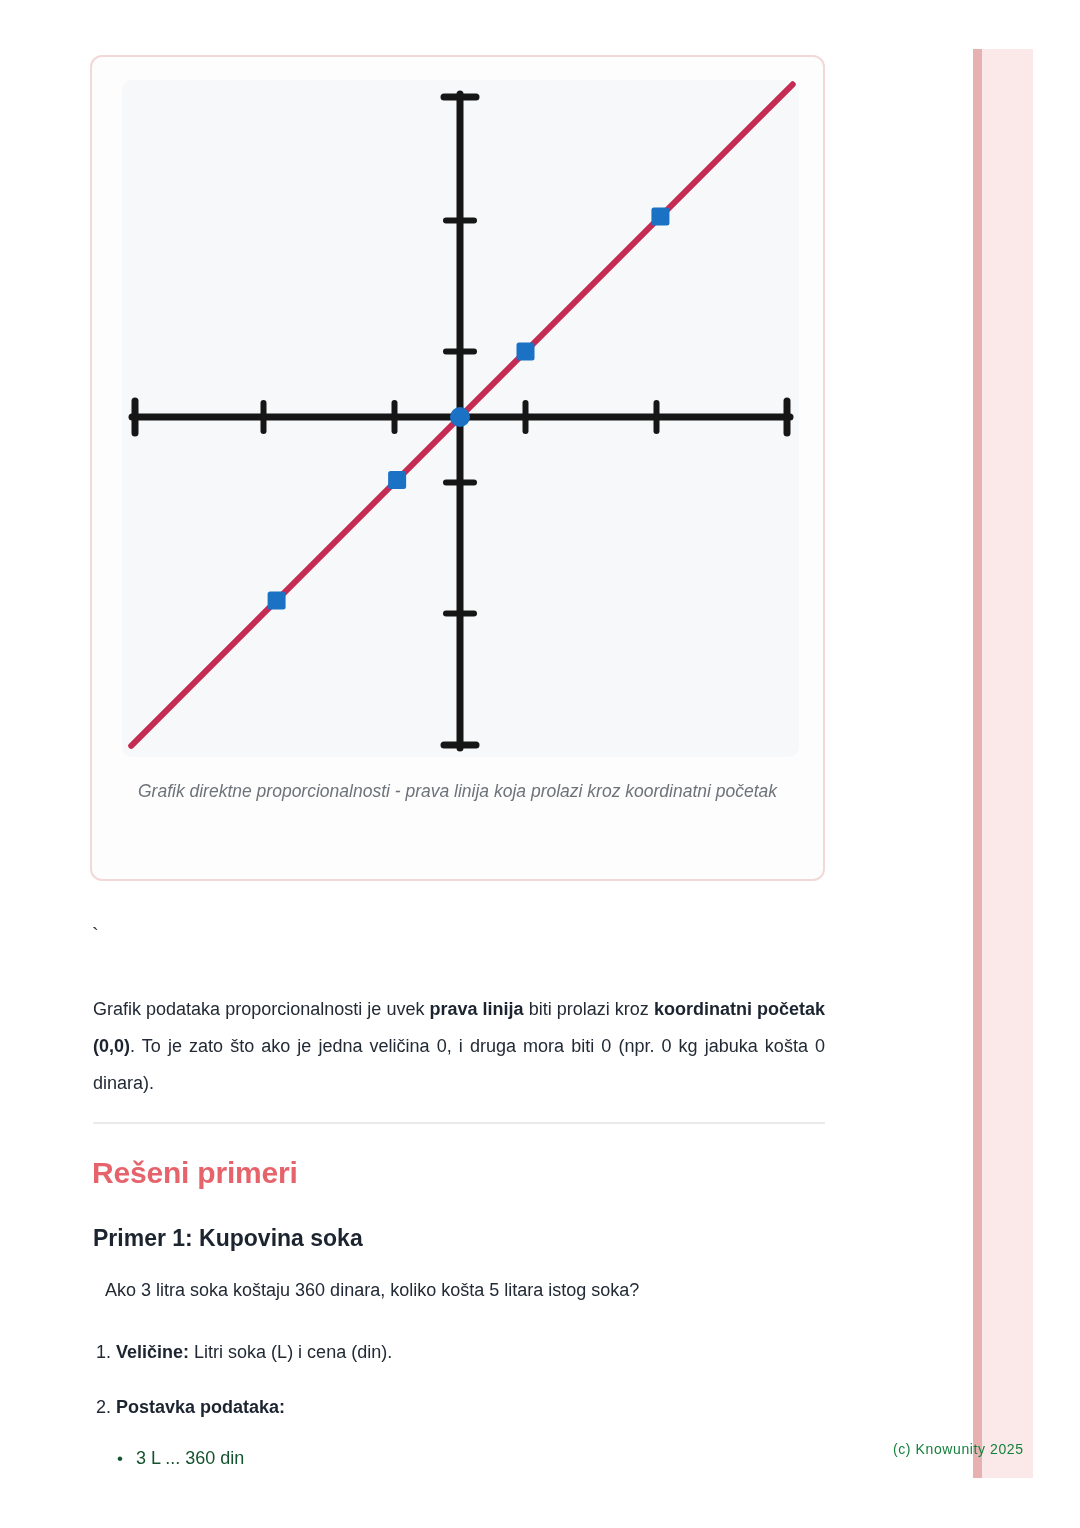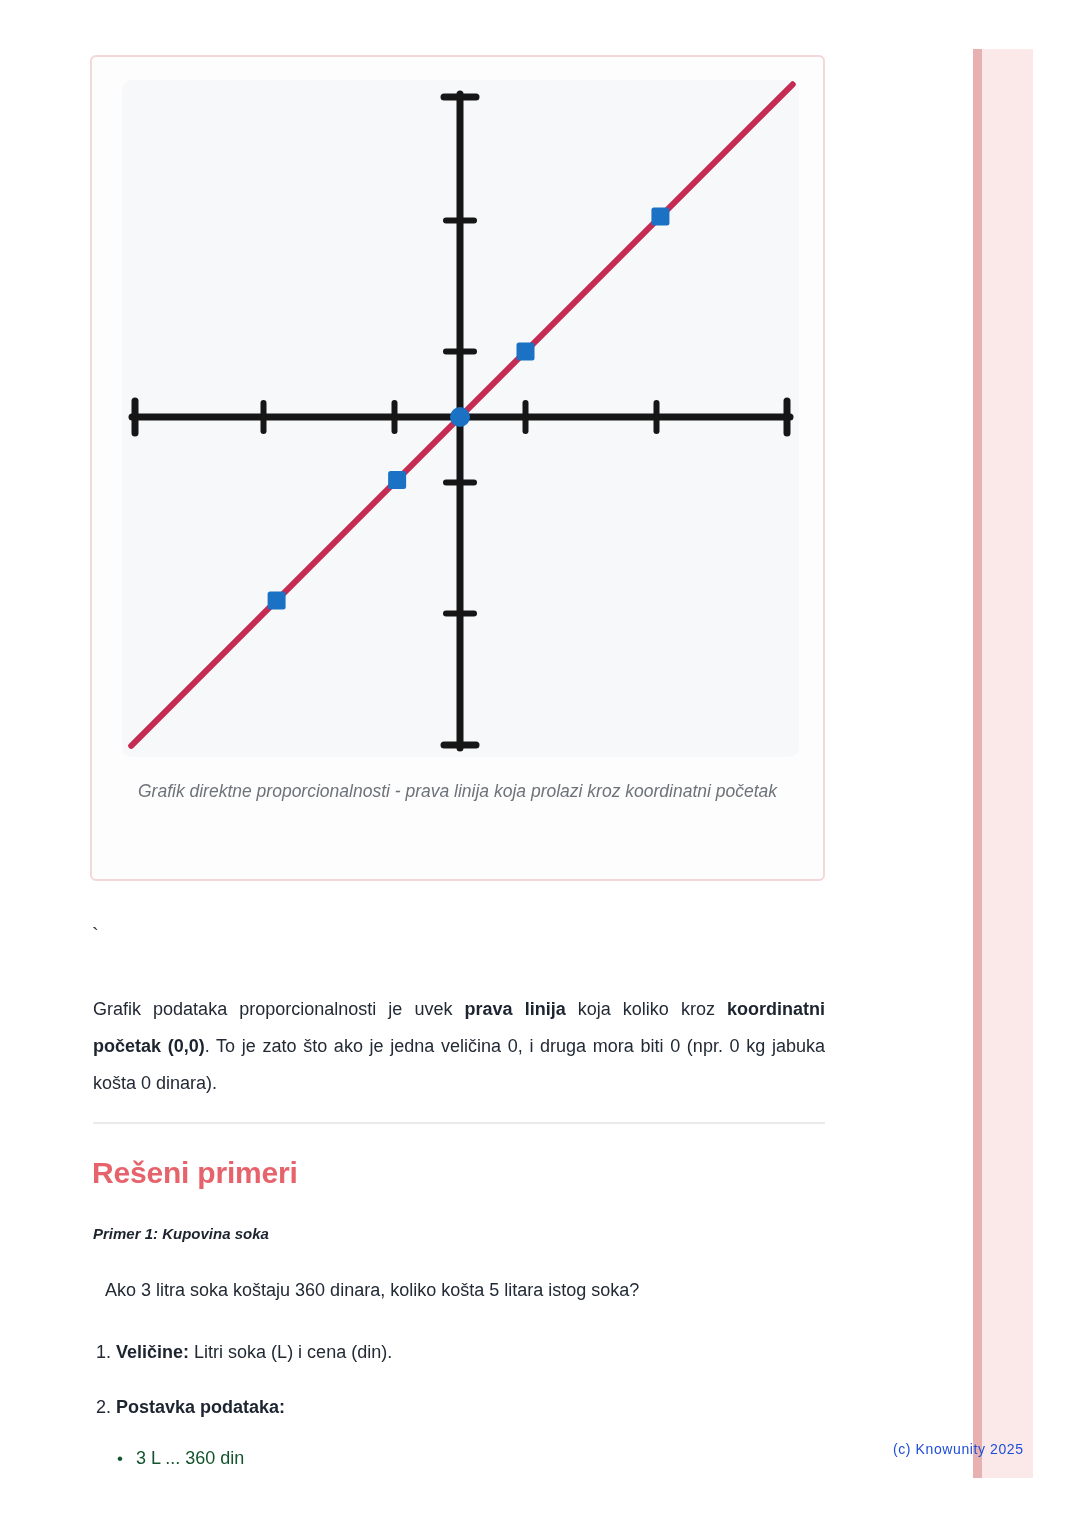--- a/index.html
+++ b/index.html
@@ -12,21 +12,21 @@
 
   
   .edge-stripe {
     left:973px; top:49px; width:60px; height:1429px;
     background:#fbe9e9; border-left:9px solid #e8b1b1;
   }
 
   
   .figure-card {
     left:90px; top:55px; width:735px; height:826px;
-    background:#fdfdfe; border:2px solid #f3d8d8; border-radius:6px;
+    background:#fdfdfe; border:2px solid #f3d8d8; border-radius:12px;
   }
   .graph-panel {
     left:30px; top:23px; width:677px; height:677px;
     background:#f7f8f9; border-radius:10px; overflow:hidden;
   }
   .graph-panel svg { width:100%; height:100%; display:block; }
   .svg-axis, .svg-cap { stroke:#161616; stroke-width:7; stroke-linecap:round; }
   .svg-tick { stroke:#161616; stroke-width:6; stroke-linecap:round; }
   .svg-trend { stroke:#c52c54; stroke-width:6; stroke-linecap:round; }
   .svg-point { fill:#1b72c4; }
@@ -44,33 +44,33 @@
   }
   .intro b, .step b, .example-title, .bold { font-weight:bold; color:#1c2430; }
 
   .divider { left:93px; top:1122px; width:732px; height:2px; background:#e8eaec; }
 
   .section-heading {
     left:92px; top:1156px; font-size:30px; font-weight:bold;
     color:#e7636b; letter-spacing:-0.2px;
   }
 
-  .example-title { left:93px; top:1225px; font-size:15px;font-style:italic; }
+  .example-title { left:93px; top:1225px; font-size:23px; }
 
   .question { left:93px; top:1280px; font-size:18px;margin-left:12px; }
 
   .step { font-size:18px; line-height:28px; color:#222a35; }
   .step-1 { left:96px; top:1338px; }
   .step-2 { left:96px; top:1393px; }
 
   .bullet-item { left:117px; top:1448px; font-size:18px; color:#14532d; }
   .bullet-marker { display:inline-block; margin-right:13px; font-size:17px; }
 
   .watermark {
-    left:893px; top:1441px; font-size:14px; letter-spacing:0.6px; color:#1d4ed8;
+    left:893px; top:1441px; font-size:14px; letter-spacing:0.6px; color:#15803d;
   }
 </style>
 </head>
 <body>
 
 <div class="abs edge-stripe"></div>
 
 <div class="abs figure-card">
   <div class="abs graph-panel">
     <svg id="graph-svg" viewBox="0 0 677 677">
@@ -95,21 +95,21 @@
         <circle cx="338" cy="337" r="10" class="svg-point"></circle>
         <rect x="394.5" y="262.5" width="18" height="18" rx="2.5" class="svg-point"></rect>
         <rect x="529.4300000000001" y="127.57" width="18" height="18" rx="2.5" class="svg-point"></rect>
       </svg>
   </div>
   <div class="abs figure-caption">Grafik direktne proporcionalnosti - prava linija koja prolazi kroz koordinatni početak</div>
 </div>
 
 <span class="abs stray">`</span>
 
-<p class="abs intro"><span>Grafik podataka proporcionalnosti je uvek </span><b>prava linija</b><span> koja koliko kroz </span><b>koordinatni početak (0,0)</b><span>. To je zato što ako je jedna veličina 0, i druga mora biti 0 (npr. 0 kg jabuka košta 0 dinara).</span></p>
+<p class="abs intro"><span>Grafik podataka proporcionalnosti je uvek </span><b>prava linija</b><span> biti prolazi kroz </span><b>koordinatni početak (0,0)</b><span>. To je zato što ako je jedna veličina 0, i druga mora biti 0 (npr. 0 kg jabuka košta 0 dinara).</span></p>
 
 <div class="abs divider"></div>
 
 <h2 class="abs section-heading">Rešeni primeri</h2>
 
 <div class="abs example-title">Primer 1: Kupovina soka</div>
 
 <div class="abs question">Ako 3 litra soka koštaju 360 dinara, koliko košta 5 litara istog soka?</div>
 
 <div class="abs step step-1">

